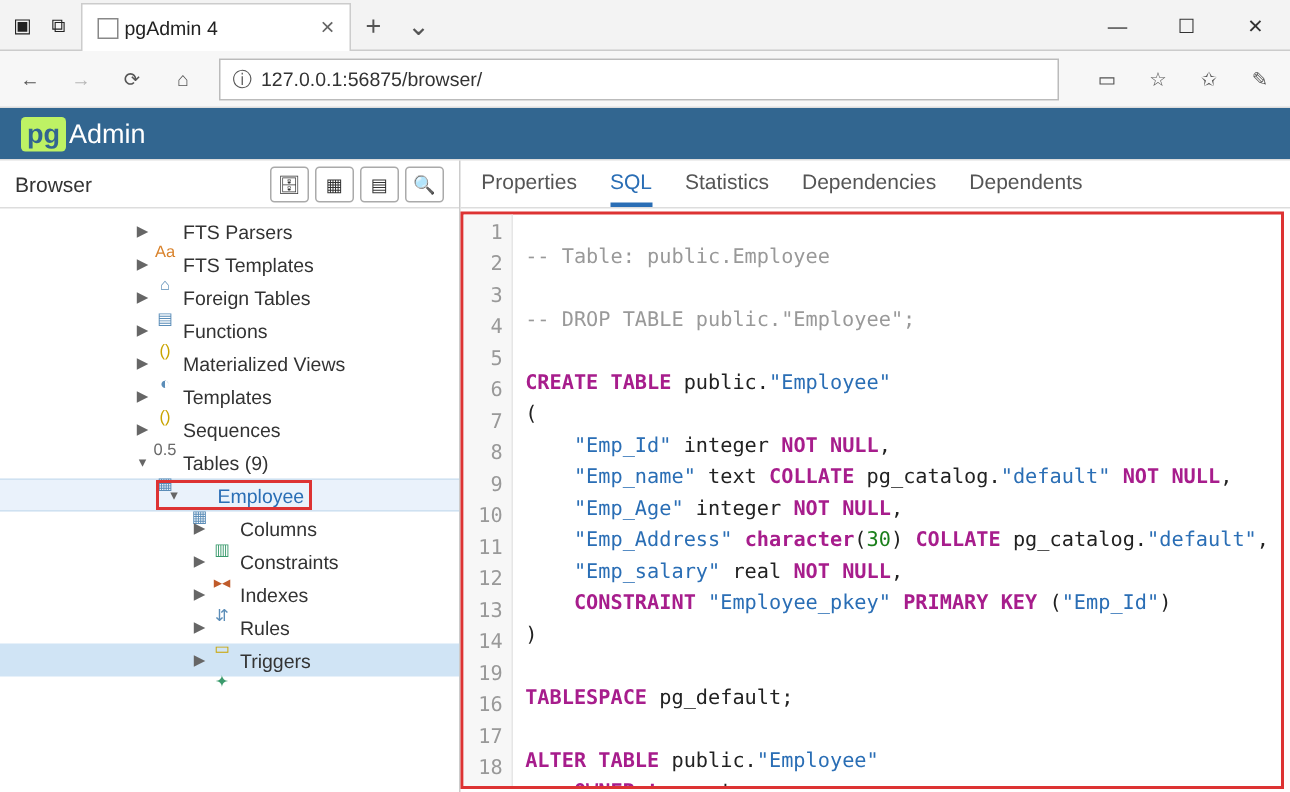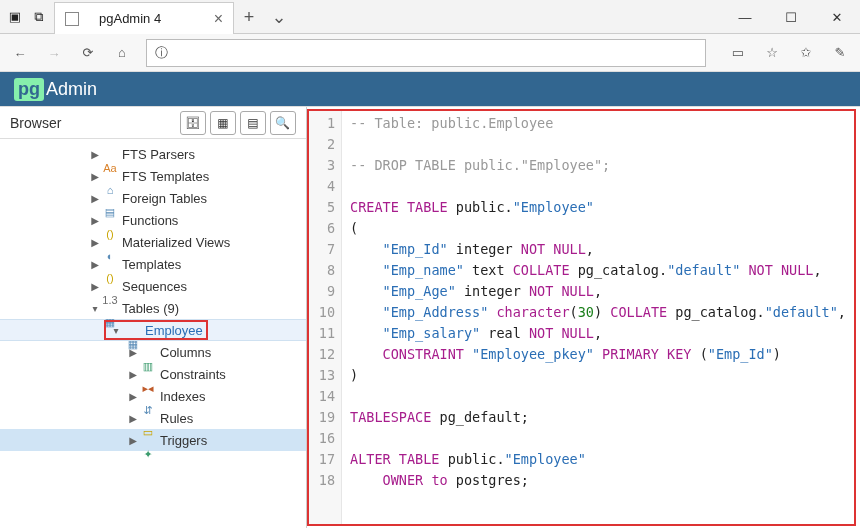--- a/index.html
+++ b/index.html
@@ -3,37 +3,37 @@
 <meta charset="utf-8">
 <style>
   * { box-sizing: border-box; margin: 0; padding: 0; }
   body { font-family: -apple-system, "Segoe UI", Arial, sans-serif; font-size: 13px; color: #222; background: #fff; width: 860px; height: 528px; overflow: hidden; position: relative; }
   
   
   .titlebar { height: 34px; background: #f3f3f3; display: flex; align-items: stretch; border-bottom: 1px solid #ccc; }
   .win-icons { display: flex; align-items: center; padding: 0 6px; gap: 6px; }
   .win-ic { width: 18px; height: 18px; display:flex;align-items:center;justify-content:center; }
   .tab-strip { display: flex; align-items: flex-end; flex: 1; }
-  .tab { height: 32px; background: #fff; border: 1px solid #ccc; border-bottom: none; display: flex; align-items: center; padding: 0 10px; gap: 20px; min-width: 180px; position: relative; top: 1px; }
+  .tab { height: 32px; background: #fff; border: 1px solid #ccc; border-bottom: none; display: flex; align-items: center; padding: 0 10px; gap: 4px; min-width: 180px; position: relative; top: 1px; }
   .tab-ic { width: 14px; height: 14px; border: 1px solid #888; }
   .tab-close { font-size: 16px; color: #666; margin-left: auto; }
   .newtab { width: 30px; display:flex;align-items:center;justify-content:center;color:#555;font-size:18px; height:32px; }
   .win-controls { margin-left: auto; display: flex; }
   .win-btn { width: 46px; height: 34px; display:flex;align-items:center;justify-content:center; color:#333; }
   
   
   .urlbar { height: 38px; background: #f7f7f7; border-bottom: 1px solid #ddd; display: flex; align-items: center; padding: 0 10px; gap: 14px; }
   .nav-ic { width: 20px; height: 20px; display:flex;align-items:center;justify-content:center; color:#555; }
   .url-input-wrap { flex: 1; height: 28px; border: 1px solid #bbb; background: #fff; display: flex; align-items: center; padding: 0 8px; gap: 6px; color:#555; }
   .url-input { border: none; outline: none; flex: 1; font-size: 13px; color: #333; }
   .right-icons { display: flex; gap: 14px; align-items: center; padding-left:8px; }
   
   
   .pgheader { height: 34px; background: #326690; display: flex; align-items: center; padding: 0 14px; color: #fff; font-size: 18px; font-weight: 500; }
-  .pgheader .pg { background: #86efac; color: #326690; font-weight: bold; padding: 1px 4px; border-radius: 3px; margin-right: 2px; }
+  .pgheader .pg { background: #bef264; color: #326690; font-weight: bold; padding: 1px 4px; border-radius: 3px; margin-right: 2px; }
   
   
   .main { display: flex; height: calc(528px - 34px - 38px - 34px); border-top: 1px solid #ddd; }
   .sidebar { width: 312px; border-right: 1px solid #ccc; display: flex; flex-direction: column; }
   .side-head { height: 32px; border-bottom: 1px solid #ddd; display: flex; align-items: center; padding: 0 10px; font-size: 14px; color: #333; }
   .side-tools { margin-left: auto; display: flex; gap: 0; }
   .side-btn { width: 26px; height: 24px; border: 1px solid #aaa; border-radius: 3px; display:flex;align-items:center;justify-content:center; margin-left:4px; font-size:12px; background:#fff; }
   
   .tree { flex: 1; overflow: auto; padding-top: 4px; font-size: 13px; color: #333; }
   .node { display: flex; align-items: center; height: 22px; padding-right: 6px; white-space: nowrap; }
@@ -45,23 +45,23 @@
   .sel-link { color: #2a6eb5; }
   .highlight-row { background: #d0e4f5; }
   
   .content { flex: 1; display: flex; flex-direction: column; }
   .tabs-row { height: 32px; border-bottom: 1px solid #ddd; display: flex; align-items: stretch; padding: 0 14px; gap: 22px; font-size: 14px; color: #555; }
   .tabitem { display: flex; align-items: center; border-bottom: 3px solid transparent; }
   .tabitem.active { color: #2a6eb5; border-bottom-color: #2a6eb5; }
   
   .code-wrap { flex: 1; border: 2px solid #d33; margin: 2px 4px 2px 0; display: flex; font-family: Consolas, Menlo, monospace; font-size: 13.5px; overflow: hidden; }
   .gutter { background: #f7f7f7; color: #999; text-align: right; padding: 2px 6px 2px 10px; border-right: 1px solid #e6e6e6; line-height: 21px; }
-  .code { padding: 2px 8px; line-height: 21px; white-space: pre; }
+  .code { padding: 18px 8px; line-height: 21px; white-space: pre; }
   .c-com { color: #999; }
-  .c-kw { color: #a71d8c; font-weight: 400; }
+  .c-kw { color: #a71d8c; font-weight: 700; }
   .c-str { color: #2a6eb5; }
   .c-num { color: #1a7f1a; }
 </style>
 </head>
 <body>
 
 <div class="titlebar">
   <div class="win-icons">
     <span class="win-ic">▣</span>
     <span class="win-ic">⧉</span>
@@ -82,20 +82,21 @@
   </div>
 </div>
 
 <div class="urlbar">
   <span class="nav-ic">←</span>
   <span class="nav-ic" style="opacity:.4">→</span>
   <span class="nav-ic">⟳</span>
   <span class="nav-ic">⌂</span>
   <div class="url-input-wrap">
     <span>ⓘ</span>
+    <input class="url-input" value="127.0.0.1:56875/browser/" style="">
   </div>
   <div class="right-icons">
     <span class="nav-ic">▭</span>
     <span class="nav-ic">☆</span>
     <span class="nav-ic">✩</span>
     <span class="nav-ic">✎</span>
   </div>
 </div>
 
 <div class="pgheader">
@@ -140,21 +141,21 @@
           <span class="ic" style="color:#5b8db8">◐</span>
           <span>Materialized Views</span>
         </div>
         <div class="node" style="padding-left: 88px;">
           <span class="arrow">▶</span>
           <span class="ic" style="color:#c9a400">()</span>
           <span>Templates</span>
         </div>
         <div class="node" style="padding-left: 88px;">
           <span class="arrow">▶</span>
-          <span class="ic" style="color:#6b6b6b">1.3</span>
+          <span class="ic" style="color:#6b6b6b">0.5</span>
           <span>Sequences</span>
         </div>
         <div class="node" style="padding-left: 88px;">
           <span class="arrow">▾</span>
           <span class="ic" style="color:#5b8db8">▦</span>
           <span>Tables (9)</span>
         </div>
         <div class="node sel-wrap" style="padding-left: 104px;">
           <span class="sel-box">
             <span class="arrow">▾</span>
@@ -183,20 +184,27 @@
           <span>Rules</span>
         </div>
         <div class="node highlight-row" style="padding-left: 126px;">
           <span class="arrow">▶</span>
           <span class="ic" style="color:#3b9b6d">✦</span>
           <span>Triggers</span>
         </div>
       </div>
   </div>
   <div class="content">
+    <div class="tabs-row" id="tabs">
+        <div class="tabitem">Properties</div>
+        <div class="tabitem active">SQL</div>
+        <div class="tabitem">Statistics</div>
+        <div class="tabitem">Dependencies</div>
+        <div class="tabitem">Dependents</div>
+      </div>
     <div class="code-wrap">
       <div class="gutter" id="gutter">
           <div>1</div>
           <div>2</div>
           <div>3</div>
           <div>4</div>
           <div>5</div>
           <div>6</div>
           <div>7</div>
           <div>8</div>

